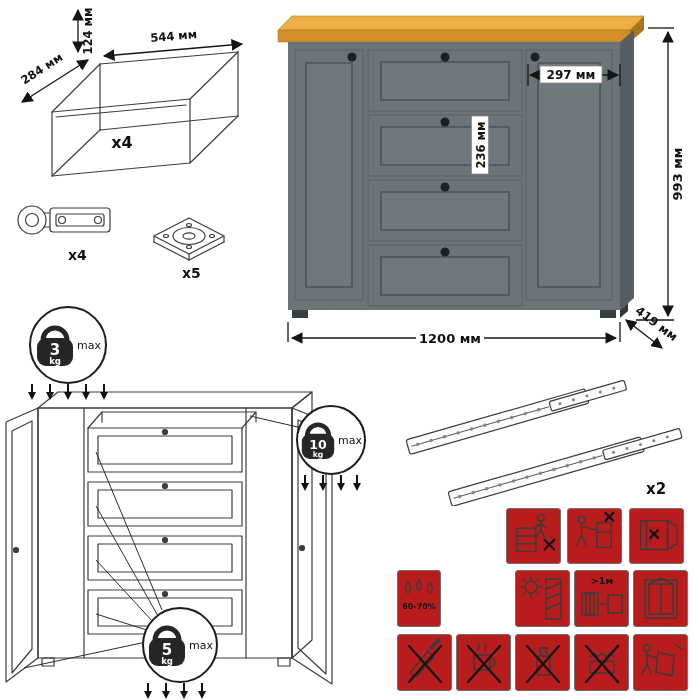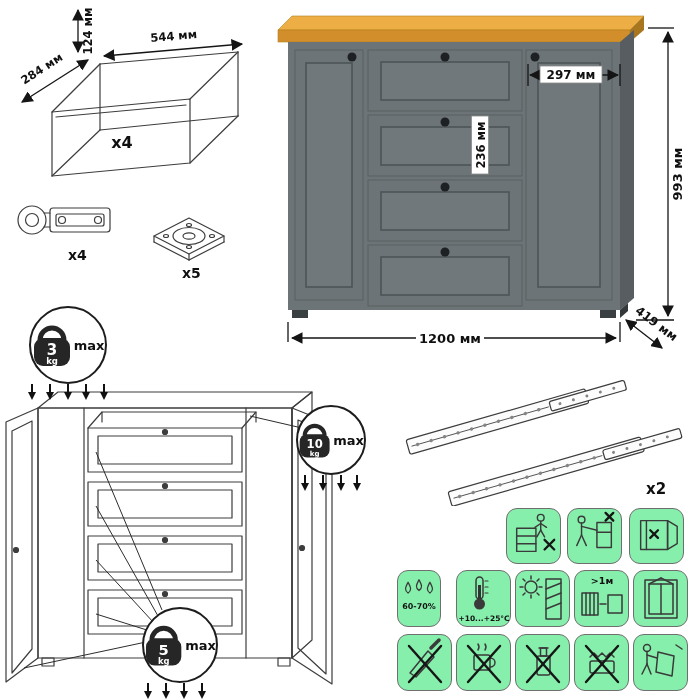--- a/index.html
+++ b/index.html
@@ -8,22 +8,22 @@
           font-family:"DejaVu Sans",sans-serif}
   .abs{position:absolute}
   svg text{font-family:"DejaVu Sans",sans-serif}
   .wire{stroke:#3d3d3d;fill:none;stroke-width:1.2;stroke-linejoin:round;stroke-linecap:round}
   .dimline{stroke:#151515;stroke-width:1.3;fill:none}
   .dim{font-weight:bold;fill:#101010}
   .count-label{font-weight:bold;fill:#101010}
   .weight-badge{position:absolute;display:flex;flex-direction:column;align-items:center}
   .weight-circle{background:#fff;border:2.5px solid #1d1d1d;border-radius:50%;
                  display:flex;align-items:center;justify-content:center;gap:2px}
-  .weight-max{font-size:13px;font-weight:bold;color:#111}
-  .icon-cell{position:absolute;border:1.6px solid #6f6f6f;border-radius:11px;background:#86efac;
+  .weight-max{font-size:11px;font-weight:normal;color:#111}
+  .icon-cell{position:absolute;border:1.6px solid #6f6f6f;border-radius:3px;background:#b91c1c;
              display:flex;align-items:center;justify-content:center}
   .pict{stroke:#3a3a3a;fill:none;stroke-width:1.5;stroke-linecap:round;stroke-linejoin:round}
   .pict-fill{fill:#3a3a3a;stroke:none}
   .pict-x{stroke:#161616;stroke-width:2.4;fill:none;stroke-linecap:round}
   .pict-text{font-weight:bold;fill:#111;stroke:none}
 </style>
 </head>
 <body>
 
 <div id="canvas">
@@ -396,33 +396,20 @@
   <div class="icon-cell" style="left:397px;top:570px;width:44px;height:57px">
     <svg width="50" height="52" viewBox="0 0 50 52">
       <g class="pict">
         <path d="M12,6 C9,12 7,15 12,19 C17,15 15,12 12,6 Z"></path>
         <path d="M25,3 C22,9 20,12 25,16 C30,12 28,9 25,3 Z"></path>
         <path d="M38,6 C35,12 33,15 38,19 C43,15 41,12 38,6 Z"></path>
       </g>
       <text class="pict-text" x="25" y="38" text-anchor="middle" font-size="9.5">60-70%</text>
     </svg>
   </div>
-  <div class="icon-cell" style="left:456px;top:570px;width:55px;height:57px">
-    <svg width="50" height="52" viewBox="0 0 50 52">
-      <g class="pict">
-        <rect x="17" y="4" width="7" height="22" rx="3.5"></rect>
-        <line x1="26" y1="8" x2="29" y2="8" stroke-width="1.2"></line>
-        <line x1="26" y1="14" x2="29" y2="14" stroke-width="1.2"></line>
-        <line x1="26" y1="20" x2="29" y2="20" stroke-width="1.2"></line>
-      </g>
-      <line x1="20.5" y1="12" x2="20.5" y2="26" stroke="#333" stroke-width="3"></line>
-      <circle cx="20.5" cy="31" r="5.5" class="pict-fill"></circle>
-      <text class="pict-text" x="25" y="48" text-anchor="middle" font-size="7.5">+10...+25°C</text>
-    </svg>
-  </div>
   <div class="icon-cell" style="left:515px;top:570px;width:55px;height:57px">
     <svg width="50" height="52" viewBox="0 0 50 52">
       <g class="pict">
         <circle cx="13" cy="14" r="6"></circle>
         <line x1="13" y1="3" x2="13" y2="6"></line>
           <line x1="13" y1="22" x2="13" y2="25"></line>
         <line x1="2" y1="14" x2="5" y2="14"></line>
           <line x1="21" y1="14" x2="24" y2="14"></line>
         <line x1="5" y1="6" x2="7" y2="8"></line>
           <line x1="19" y1="20" x2="21" y2="22"></line>

